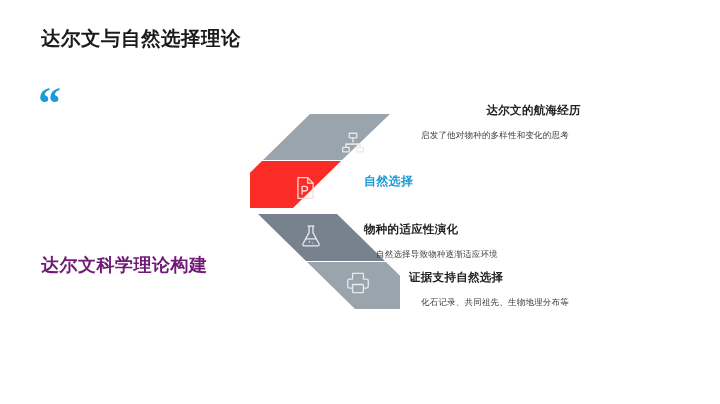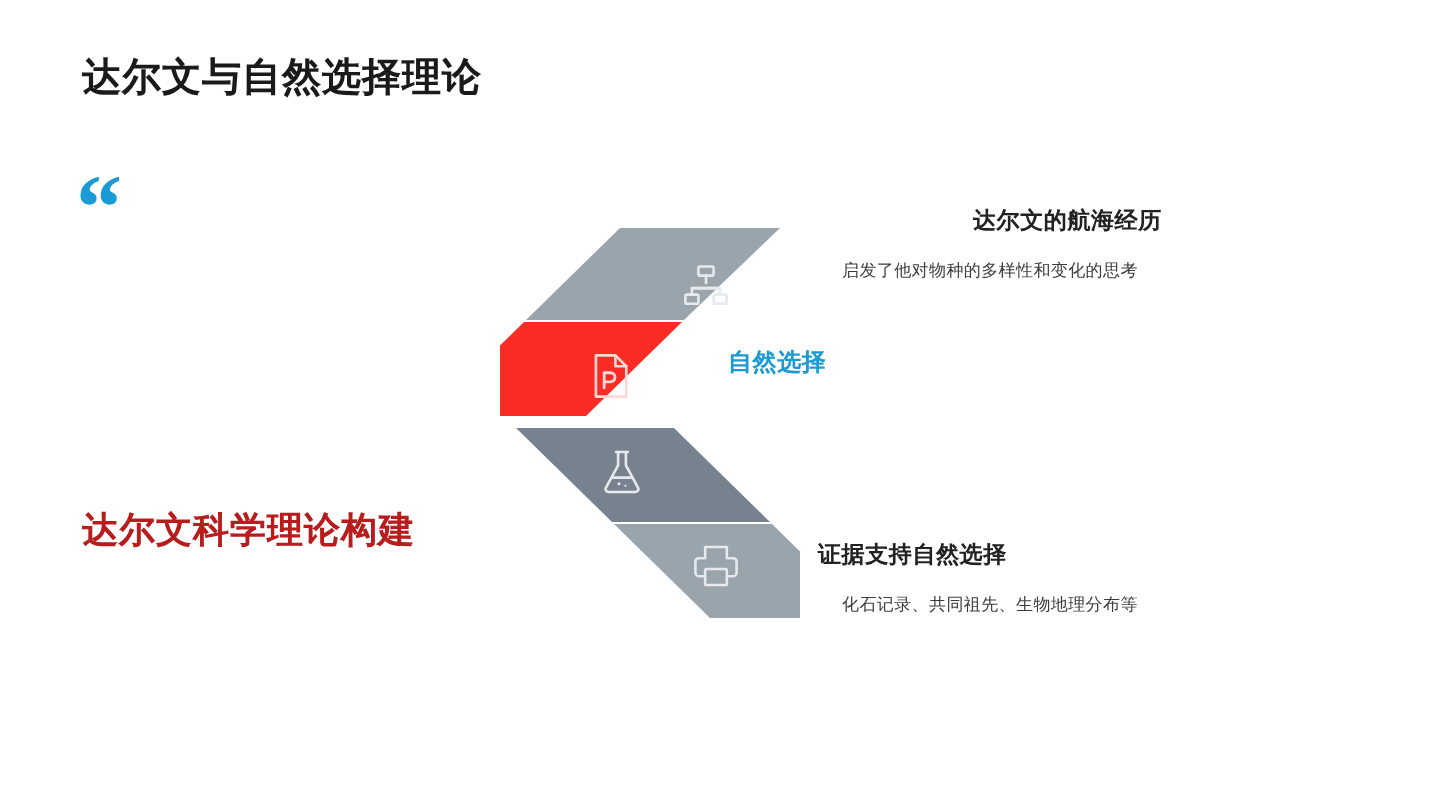--- a/index.html
+++ b/index.html
@@ -47,21 +47,21 @@
     letter-spacing: -1px;
   }
 
   
   .section-heading {
     position: absolute;
     left: 41px;
     top: 253px;
     font-size: 18px;
     font-weight: bold;
-    color: #b91c1c;
+    color: #701a75;
     letter-spacing: 0.5px;
     white-space: nowrap;
   }
 
   
   .chevron-wrap {
     position: absolute;
     left: 250px;
     top: 108px;
     width: 150px;
@@ -185,19 +185,23 @@
 
   <div class="item item-1">
     <p class="item-title">达尔文的航海经历</p>
     <p class="item-desc">启发了他对物种的多样性和变化的思考</p>
   </div>
 
   <div class="item item-2">
     <p class="item-title accent">自然选择</p>
   </div>
 
+  <div class="item item-3">
+    <p class="item-title">物种的适应性演化</p>
+    <p class="item-desc">自然选择导致物种逐渐适应环境</p>
+  </div>
 
   <div class="item item-4">
     <p class="item-title">证据支持自然选择</p>
     <p class="item-desc">化石记录、共同祖先、生物地理分布等</p>
   </div>
 
 </div>
 
 </body></html>

